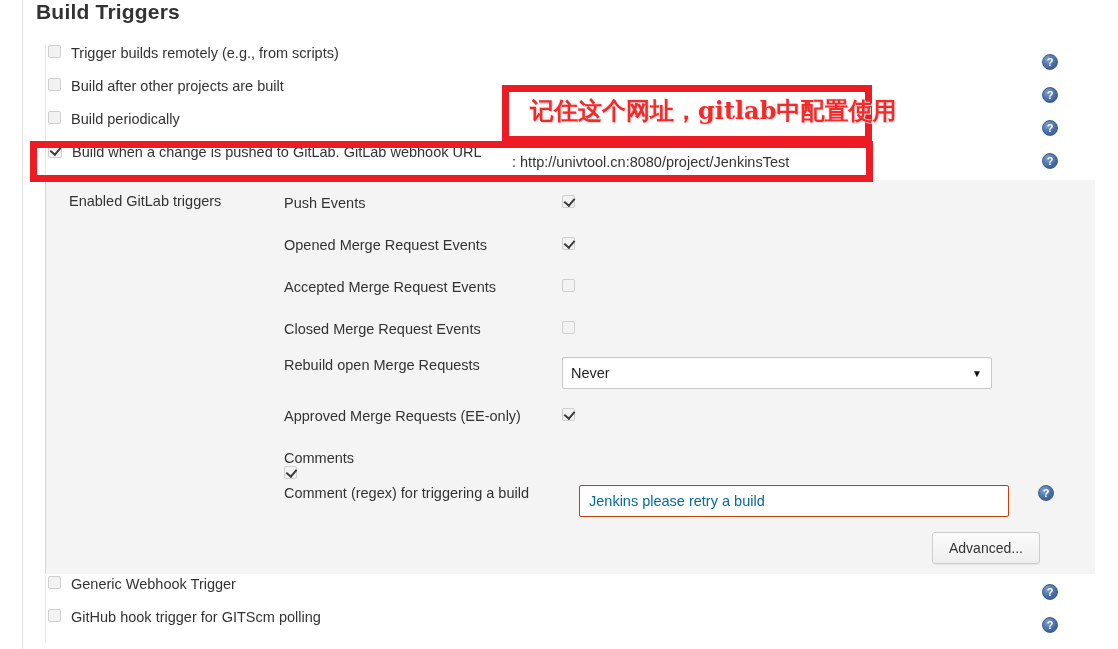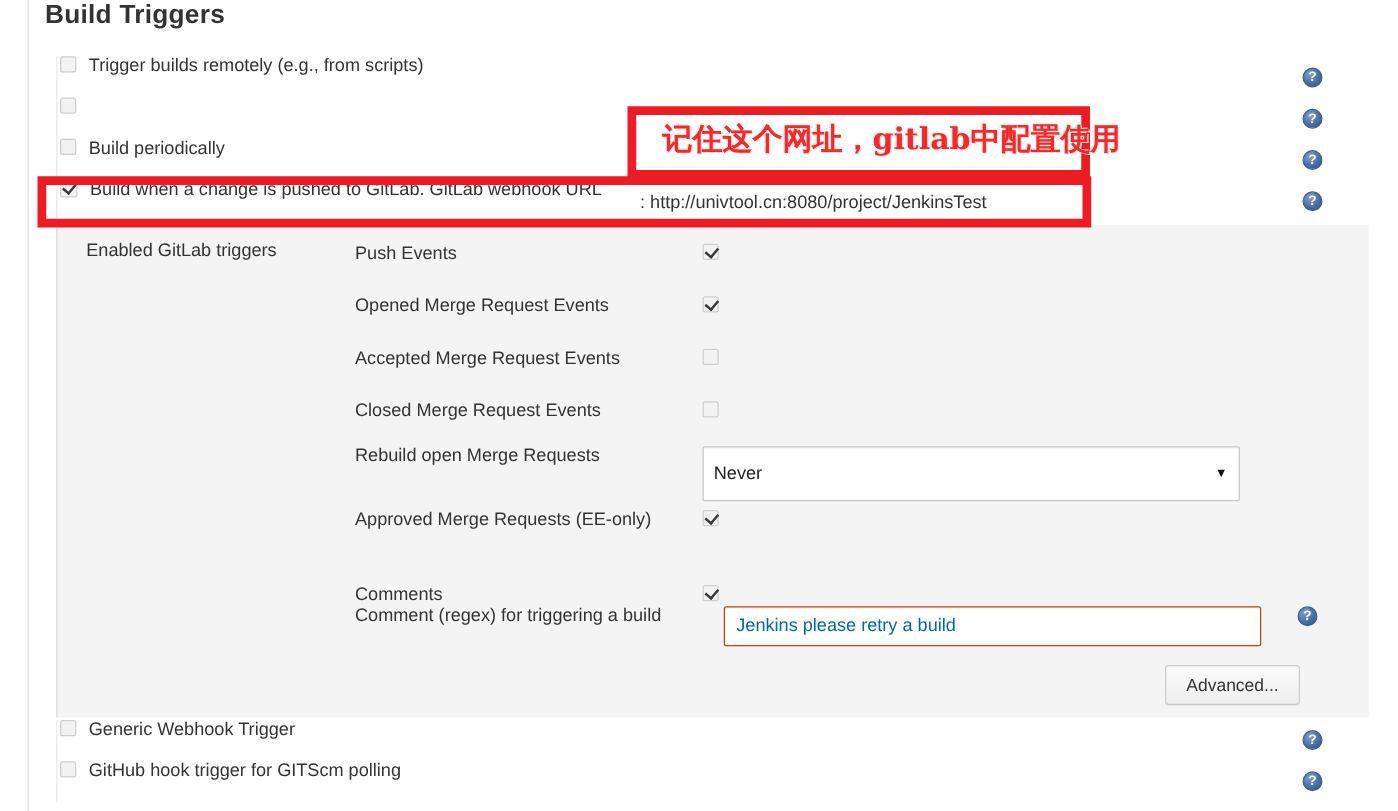--- a/index.html
+++ b/index.html
@@ -124,21 +124,21 @@
   }
   .opt-label {
     width: 278px;
     font-size: 14.5px;
     color: #333333;
   }
 
   
   .select-box {
     position: relative;
-    width: 430px; height: 44px;
+    width: 430px; height: 32px;
     background: #ffffff;
     border: 1px solid #c8c8c8;
     border-radius: 2px;
     display: flex;
     align-items: center;
     padding: 0 8px;
     font-size: 14.5px;
     color: #222222;
     cursor: pointer;
     box-shadow: inset 0 1px 1px rgba(0,0,0,0.04);
@@ -238,20 +238,21 @@
 
   <div class="trigger-list">
 
     <div class="trigger-row">
       <span class="cb"></span>
       <span class="trigger-label">Trigger builds remotely (e.g., from scripts)</span>
     </div>
 
     <div class="trigger-row">
       <span class="cb"></span>
+      <span class="trigger-label">Build after other projects are built</span>
     </div>
 
     <div class="trigger-row">
       <span class="cb"></span>
       <span class="trigger-label">Build periodically</span>
     </div>
 
     <div class="trigger-row">
       <span class="cb cb-lg checked"></span>
       <span class="trigger-label">Build when a change is pushed to GitLab. GitLab webhook URL</span>
@@ -294,21 +295,21 @@
         <span>Never</span>
         <span class="select-arrow">▼</span>
       </span>
     </div>
 
     <div class="opt-row" style="top:228px;">
       <span class="opt-label">Approved Merge Requests (EE-only)</span>
       <span class="cb checked"></span>
     </div>
 
-    <div class="opt-row" style="top:288px;">
+    <div class="opt-row" style="top:270px;flex-direction:column;">
       <span class="opt-label">Comments</span>
       <span class="cb checked"></span>
     </div>
 
     <div class="opt-row" style="top:305px;gap:17px;">
       <span class="opt-label">Comment (regex) for triggering a build</span>
       <input class="text-input" type="text" value="Jenkins please retry a build" style="">
       <span class="help" style="position:relative; left:12px; top:0;"></span>
     </div>
 

